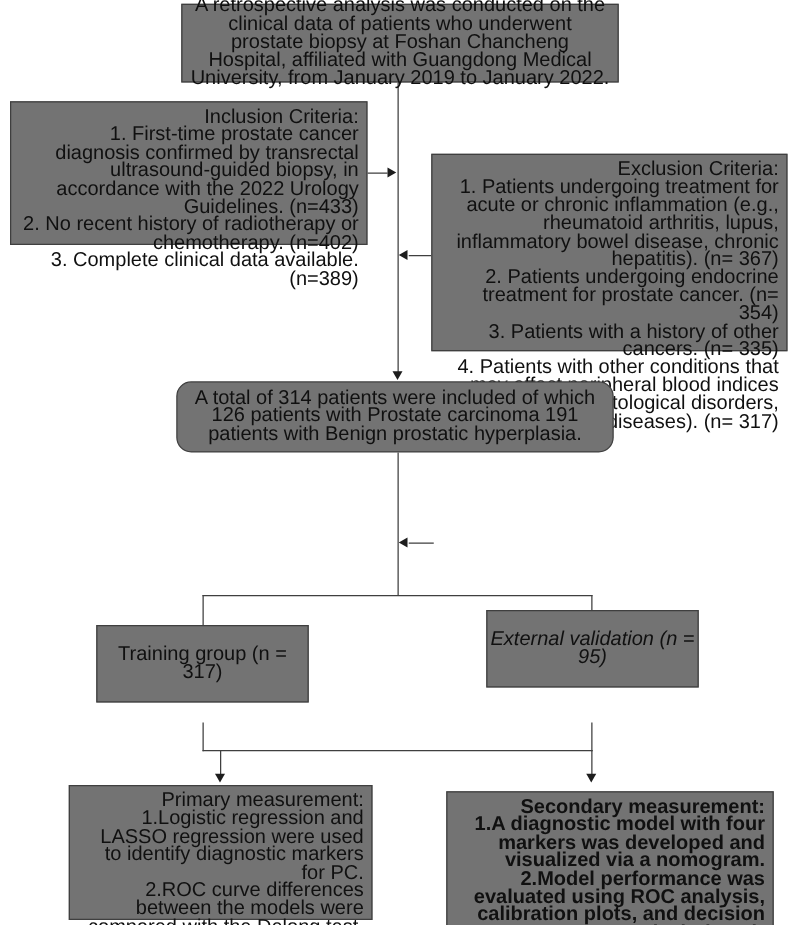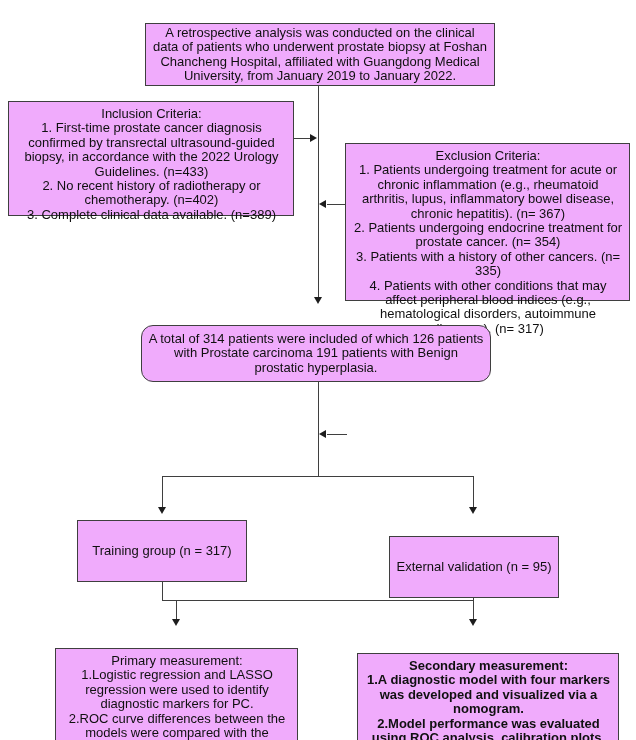--- a/index.html
+++ b/index.html
@@ -9,31 +9,30 @@
     color:#101010;
     -webkit-font-smoothing:antialiased;
   }
   #flow{position:relative;width:636px;height:740px;overflow:hidden;background:#fff;}
 
   
   .box{
     position:absolute;
     box-sizing:border-box;
     border:1.3px solid #3f3f3f;
-    background:#f0abfc;
-    font-size:13px;
+    background:#737373;
+    font-size:16px;
     line-height:14.4px;
     color:#101010;
     z-index:3;
-    margin-top:20px;
   }
   .box .txt{display:block;white-space:pre-line;}
   .center{display:flex;align-items:center;justify-content:center;text-align:center;}
   .center .txt{padding:0 6px;}
-  .left{text-align:center;}
+  .left{text-align:right;}
   .left .txt{padding:5px 6px 4px 7px;}
   .midline{display:flex;align-items:center;justify-content:center;text-align:center;}
 
   
   .ln{position:absolute;background:#3f3f3f;z-index:1;}
   .vl{width:1.3px;}
   .hl{height:1.3px;}
 
   .arrow{position:absolute;width:0;height:0;z-index:2;}
   .ad{border-left:4.5px solid transparent;border-right:4.5px solid transparent;border-top:7.5px solid #1d1d1d;}
@@ -85,21 +84,21 @@
 
   <div class="ln hl" style="left:162px;top:476px;width:312px;height:1.3px;"></div>
   <div class="ln vl" style="left:161.5px;top:476px;width:1.3px;height:33px;"></div>
   <div class="ln vl" style="left:472.5px;top:476px;width:1.3px;height:33px;"></div>
   <div class="arrow ad" style="left:157.5px;top:507px;"></div>
   <div class="arrow ad" style="left:468.5px;top:507px;"></div>
 
   <div class="box midline" style="left:77px;top:500px;width:170px;height:62px;">
     <span class="txt">Training group (n = 317)</span>
   </div>
-  <div class="box midline" style="left:389px;top:516px;width:170px;height:62px;">
+  <div class="box midline" style="left:389px;top:488px;width:170px;height:62px;font-style:italic;">
     <span class="txt">External validation (n = 95)</span>
   </div>
 
   <div class="ln vl" style="left:161.5px;top:578px;width:1.3px;height:23px;"></div>
   <div class="ln vl" style="left:472.5px;top:578px;width:1.3px;height:23px;"></div>
   <div class="ln hl" style="left:162px;top:600px;width:312px;height:1.3px;"></div>
   <div class="ln vl" style="left:175.5px;top:600px;width:1.3px;height:21px;"></div>
   <div class="ln vl" style="left:472.5px;top:600px;width:1.3px;height:21px;"></div>
   <div class="arrow ad" style="left:171.5px;top:619px;"></div>
   <div class="arrow ad" style="left:468.5px;top:619px;"></div>

